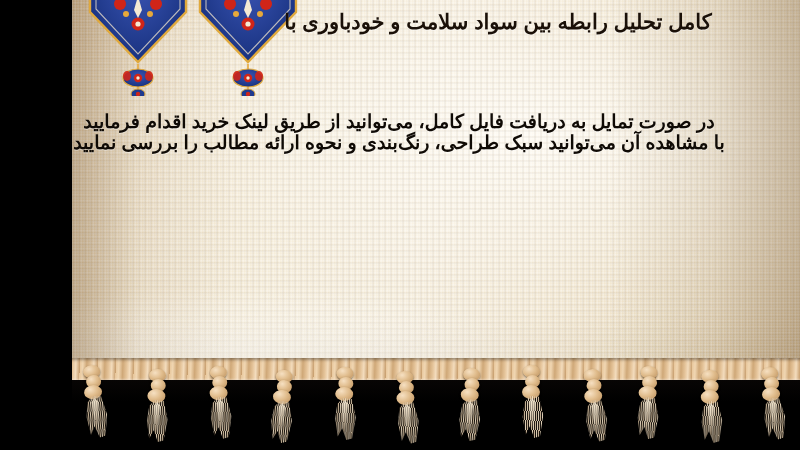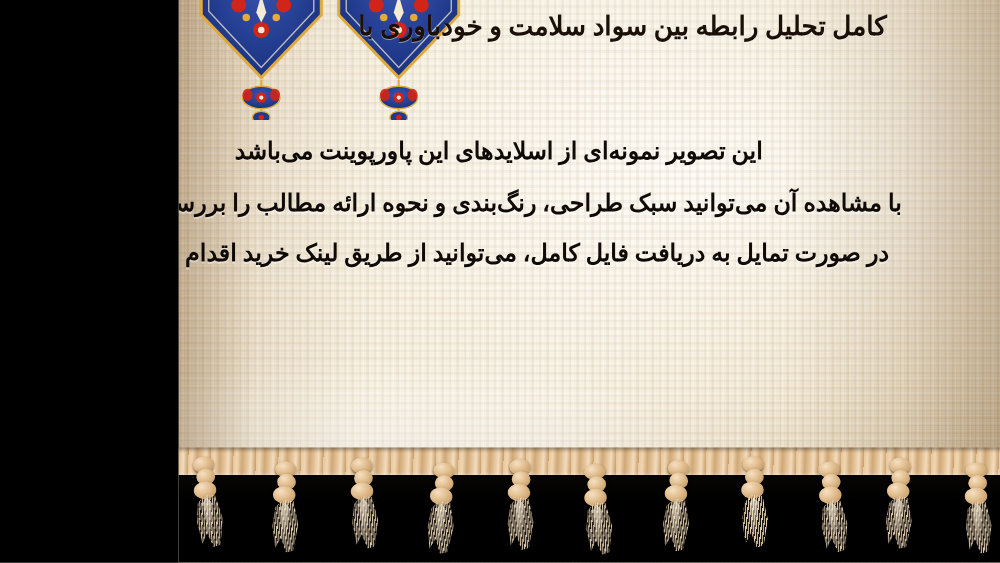--- a/index.html
+++ b/index.html
@@ -3,24 +3,24 @@
 <meta charset="utf-8">
 <title>Slide</title>
 <style>
   html, body {
     margin: 0;
     padding: 0;
     background: #000;
   }
   #slide {
     position: relative;
-    width: 657px;
+    width: 728px;
     height: 450px;
     overflow: hidden;
-    font-family: Liberation Serif, serif;
+    font-family: Liberation Sans, sans-serif;
     background: #e9dcc4;
     margin-left: 16px;
   }
 
   
   .bg-base {
     position: absolute;
     inset: 0;
     background:
       radial-gradient(120% 95% at 62% 30%, rgba(255,252,245,0.95) 0%, rgba(248,240,224,0.55) 38%, rgba(226,205,173,0.0) 72%),
@@ -299,23 +299,22 @@
       </svg>
     </div>
 
   </div>
 
   <div class="title">
     <span class="tline">کامل تحلیل رابطه بین سواد سلامت و خودباوری با</span>
   </div>
 
   <div class="body-block">
-    <span class="body-line l1">این تصویر نمونه‌ای از اسلایدهای این پاورپوینت می‌باشد</span>
+    <span class="body-line l3">در صورت تمایل به دریافت فایل کامل، می‌توانید از طریق لینک خرید اقدام فرمایید</span>
     <span class="body-line l2">با مشاهده آن می‌توانید سبک طراحی، رنگ‌بندی و نحوه ارائه مطالب را بررسی نمایید</span>
-    <span class="body-line l3">در صورت تمایل به دریافت فایل کامل، می‌توانید از طریق لینک خرید اقدام فرمایید</span>
   </div>
 
   <div class="fringe">
     <div class="fringe-black"></div>
     <div class="fringe-cord"></div>
     <div id="tassels">
         <div class="tassel" style="left: 9.53846px; top: 7px; transform: rotate(-5deg);">
           <span class="knot k1"></span>
           <span class="knot k2"></span>
           <span class="knot k3"></span>

